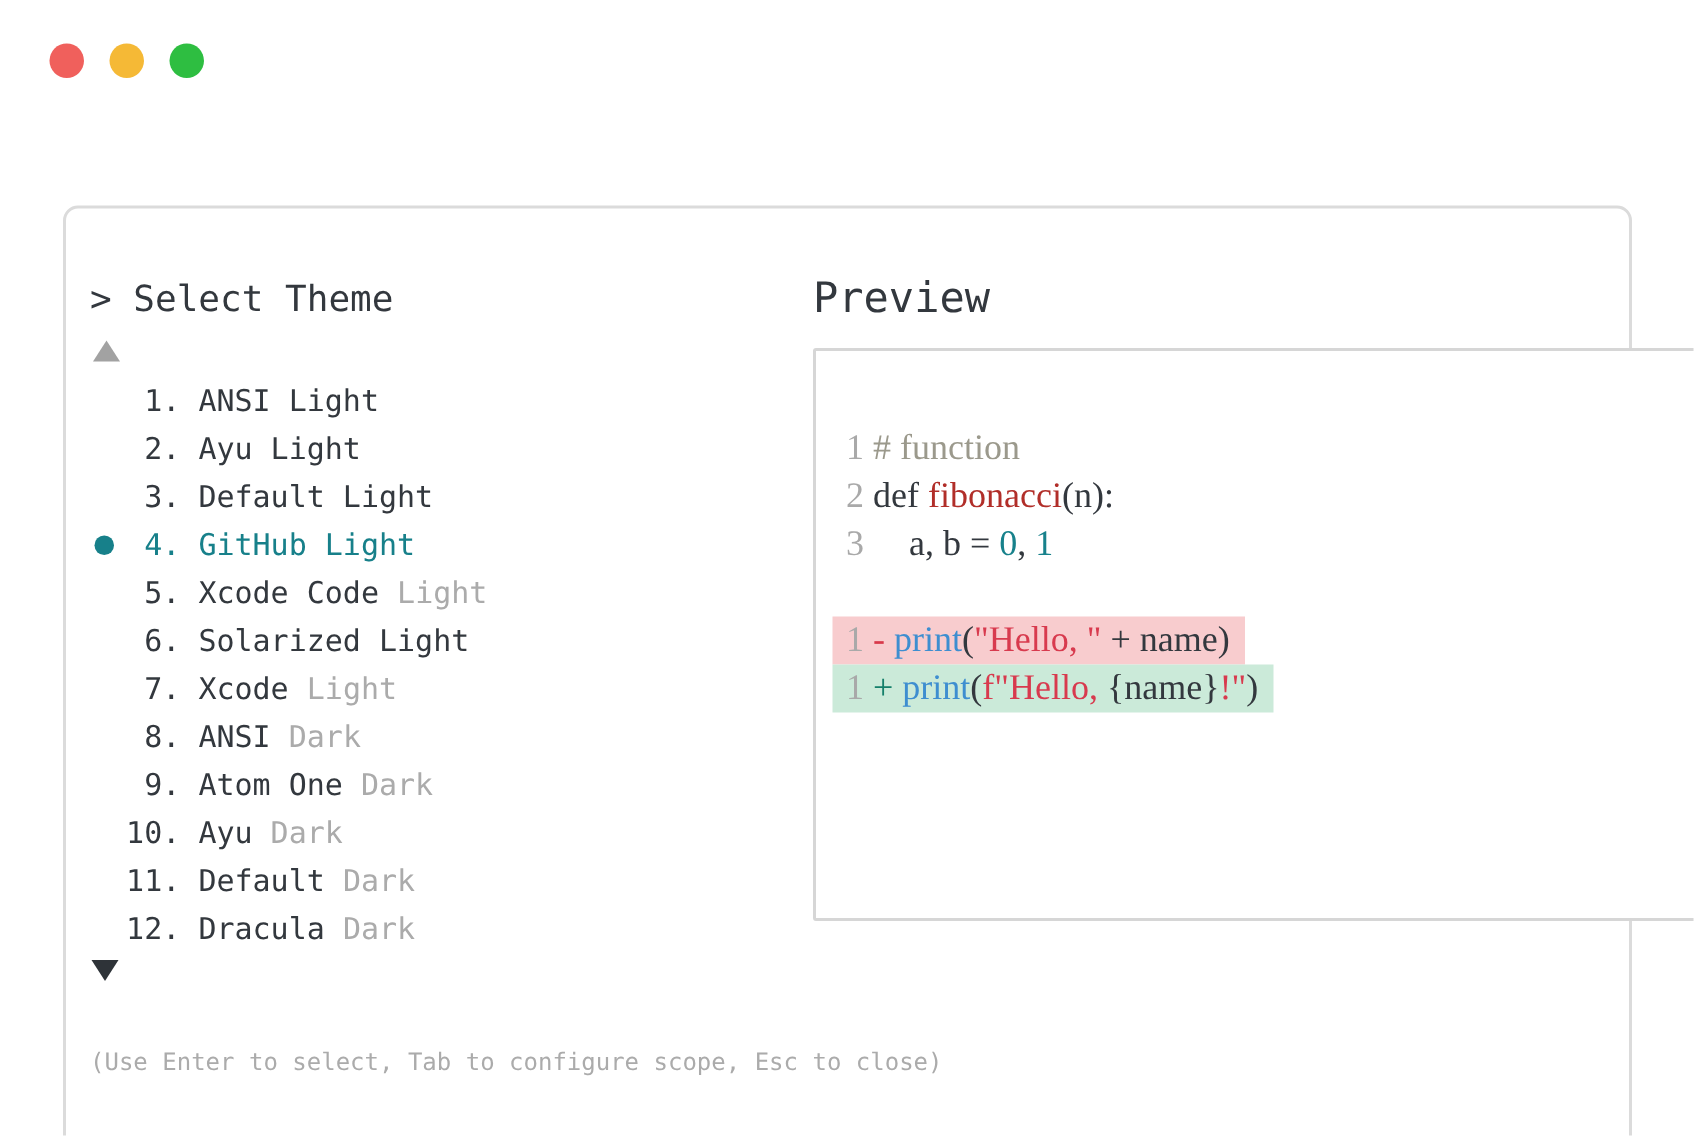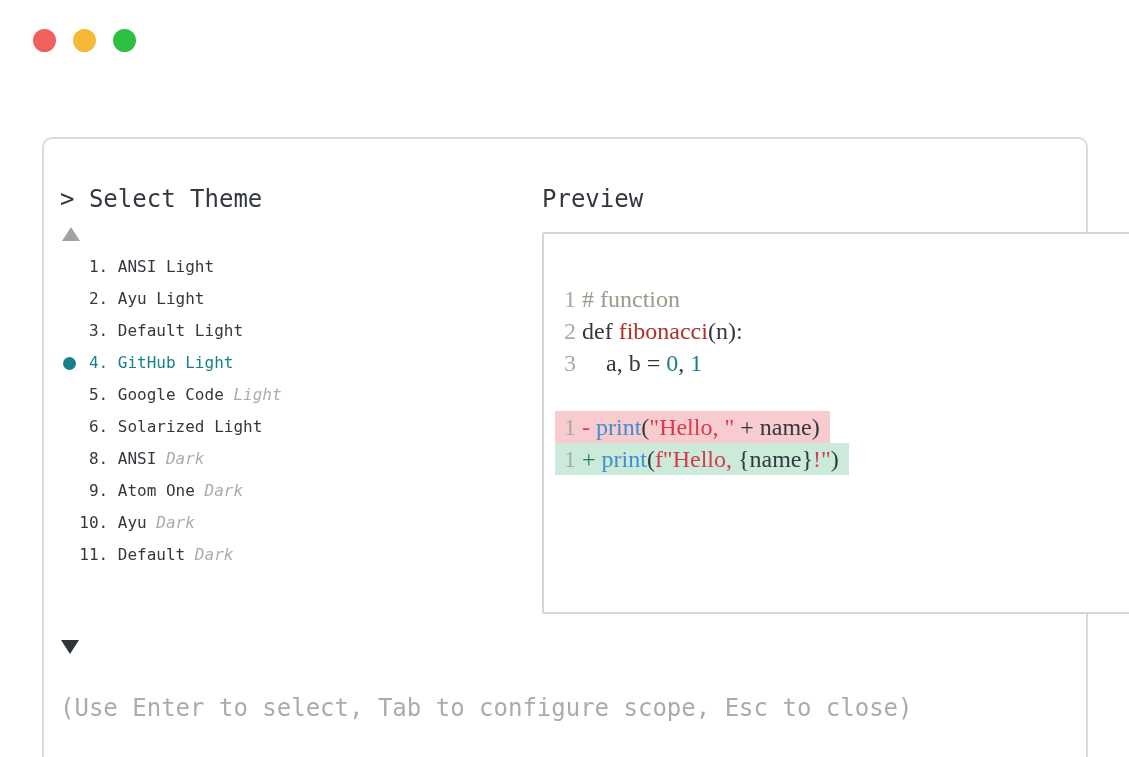--- a/index.html
+++ b/index.html
@@ -19,46 +19,46 @@
   .panel{
     position:absolute;left:42px;top:100px;width:1046px;height:634px;
     border:2px solid var(--panel-border,#DBDBDB);border-radius:10px;
     box-sizing:border-box;background:#ffffff;margin-top:37px;
   }
   .title{
     position:absolute;left:16px;top:44px;font-size:24px;line-height:32px;
     color:var(--plain,#33383E);white-space:pre;
   }
   .preview-label{
-    position:absolute;left:498px;top:44px;font-size:24px;line-height:32px;
+    position:absolute;left:498px;top:44px;font-size:28px;line-height:32px;
     color:var(--plain,#33383E);white-space:pre;
   }
   .arrow-up{
     position:absolute;left:18px;top:88px;width:0;height:0;
     border-left:9px solid transparent;border-right:9px solid transparent;
     border-bottom:14px solid var(--scroll-up,#A2A2A2);
   }
   .arrow-down{
     position:absolute;left:17px;top:501px;width:0;height:0;
     border-left:9px solid transparent;border-right:9px solid transparent;
     border-top:14px solid var(--scroll-down,#2E3338);
   }
   .theme-list{position:absolute;left:16px;top:112px;}
   .theme-row{
-    position:relative;height:32px;line-height:32px;font-size:16px;
+    position:relative;height:32px;line-height:32px;font-size:20px;
     white-space:pre;padding-left:2ch;color:var(--plain,#33383E);cursor:default;
   }
   .theme-row .bullet{
     position:absolute;left:3px;top:10px;width:13px;height:13px;border-radius:50%;
     background:var(--accent,#17808A);
   }
   .theme-row .num{display:inline-block;white-space:pre;}
   .theme-row.selected .num{color:var(--accent,#17808A);}
   .seg-plain{color:var(--plain,#33383E);}
-  .seg-muted{color:var(--muted,#ABABAB);font-style:italic;}
+  .seg-muted{color:var(--muted,#ABABAB);}
   .seg-accent{color:var(--accent,#17808A);}
 
   
   .preview-box{
     position:absolute;left:498px;top:93px;width:619px;height:382px;
     border:2px solid var(--preview-border,#D6D6D6);box-sizing:border-box;
     border-radius:2px;background:#ffffff;font-family:Liberation Serif, serif;
   }
   .code{position:absolute;left:20px;top:49px;right:0;}
   .code-line{height:32px;line-height:32px;font-size:24px;white-space:pre;}
@@ -68,21 +68,21 @@
   .seg-linenum{color:var(--linenum,#A9A9A9);}
   .seg-comment{color:var(--comment,#9B998C);}
   .seg-function{color:var(--function,#B12E29);}
   .seg-number{color:var(--number,#17818B);}
   .seg-builtin{color:var(--builtin,#3E8ED0);}
   .seg-string{color:var(--string,#D83A4E);}
   .seg-deletion-marker{color:var(--deletion-marker,#D8384A);}
   .seg-addition-marker{color:var(--addition-marker,#15806B);}
 
   .footer{
-    position:absolute;left:16px;top:553px;font-size:24px;line-height:32px;
+    position:absolute;left:16px;top:553px;font-size:16px;line-height:32px;
     color:var(--muted,#ABABAB);white-space:pre;
   }
 </style>
 </head>
 <body style="--plain: #33383E; --muted: #ABABAB; --accent: #17808A; --linenum: #A9A9A9; --comment: #9B998C; --function: #B12E29; --number: #17818B; --builtin: #3E8ED0; --string: #D83A4E; --deletion-marker: #D8384A; --addition-marker: #15806B; --deletion-bg: #F8CCCE; --addition-bg: #CBEAD9; --panel-border: #DBDBDB; --preview-border: #D6D6D6; --scroll-up: #A2A2A2; --scroll-down: #2E3338; --traffic-red: #F0605C; --traffic-yellow: #F5B936; --traffic-green: #2EBE41;">
 
 <div class="traffic">
   <span class="dot red"></span>
   <span class="dot yellow"></span>
   <span class="dot green"></span>
@@ -91,26 +91,28 @@
 <div class="panel">
   <div class="title">&gt; Select Theme</div>
   <div class="preview-label">Preview</div>
 
   <div class="arrow-up"></div>
   <div class="theme-list">
       <div class="theme-row"><span class="num"> 1. </span><span class="seg-plain">ANSI Light</span></div>
       <div class="theme-row"><span class="num"> 2. </span><span class="seg-plain">Ayu Light</span></div>
       <div class="theme-row"><span class="num"> 3. </span><span class="seg-plain">Default Light</span></div>
       <div class="theme-row selected"><span class="bullet"></span><span class="num"> 4. </span><span class="seg-accent">GitHub Light</span></div>
-      <div class="theme-row"><span class="num"> 5. </span><span class="seg-plain">Google Code</span><span class="seg-muted"> Light</span></div>
+      <div class="theme-row"><span class="num"> 5. </span><span class="seg-plain">Xcode Code</span><span class="seg-muted"> Light</span></div>
       <div class="theme-row"><span class="num"> 6. </span><span class="seg-plain">Solarized Light</span></div>
+      <div class="theme-row"><span class="num"> 7. </span><span class="seg-plain">Xcode</span><span class="seg-muted"> Light</span></div>
       <div class="theme-row"><span class="num"> 8. </span><span class="seg-plain">ANSI</span><span class="seg-muted"> Dark</span></div>
       <div class="theme-row"><span class="num"> 9. </span><span class="seg-plain">Atom One</span><span class="seg-muted"> Dark</span></div>
       <div class="theme-row"><span class="num">10. </span><span class="seg-plain">Ayu</span><span class="seg-muted"> Dark</span></div>
       <div class="theme-row"><span class="num">11. </span><span class="seg-plain">Default</span><span class="seg-muted"> Dark</span></div>
+      <div class="theme-row"><span class="num">12. </span><span class="seg-plain">Dracula</span><span class="seg-muted"> Dark</span></div>
     </div>
   <div class="arrow-down"></div>
 
   <div class="preview-box">
     <div class="code">
         <div class="code-line"><span class="seg-linenum">1 </span><span class="seg-comment"># function</span></div>
         <div class="code-line"><span class="seg-linenum">2 </span><span class="seg-plain">def </span><span class="seg-function">fibonacci</span><span class="seg-plain">(n):</span></div>
         <div class="code-line"><span class="seg-linenum">3 </span><span class="seg-plain">    a, b = </span><span class="seg-number">0</span><span class="seg-plain">, </span><span class="seg-number">1</span></div>
         <div class="code-line"></div>
         <div class="code-line"><span class="diff-wrap deletion"><span class="seg-linenum">1 </span><span class="seg-deletion-marker">- </span><span class="seg-builtin">print</span><span class="seg-plain">(</span><span class="seg-string">"Hello, "</span><span class="seg-plain"> + name)</span></span></div>

